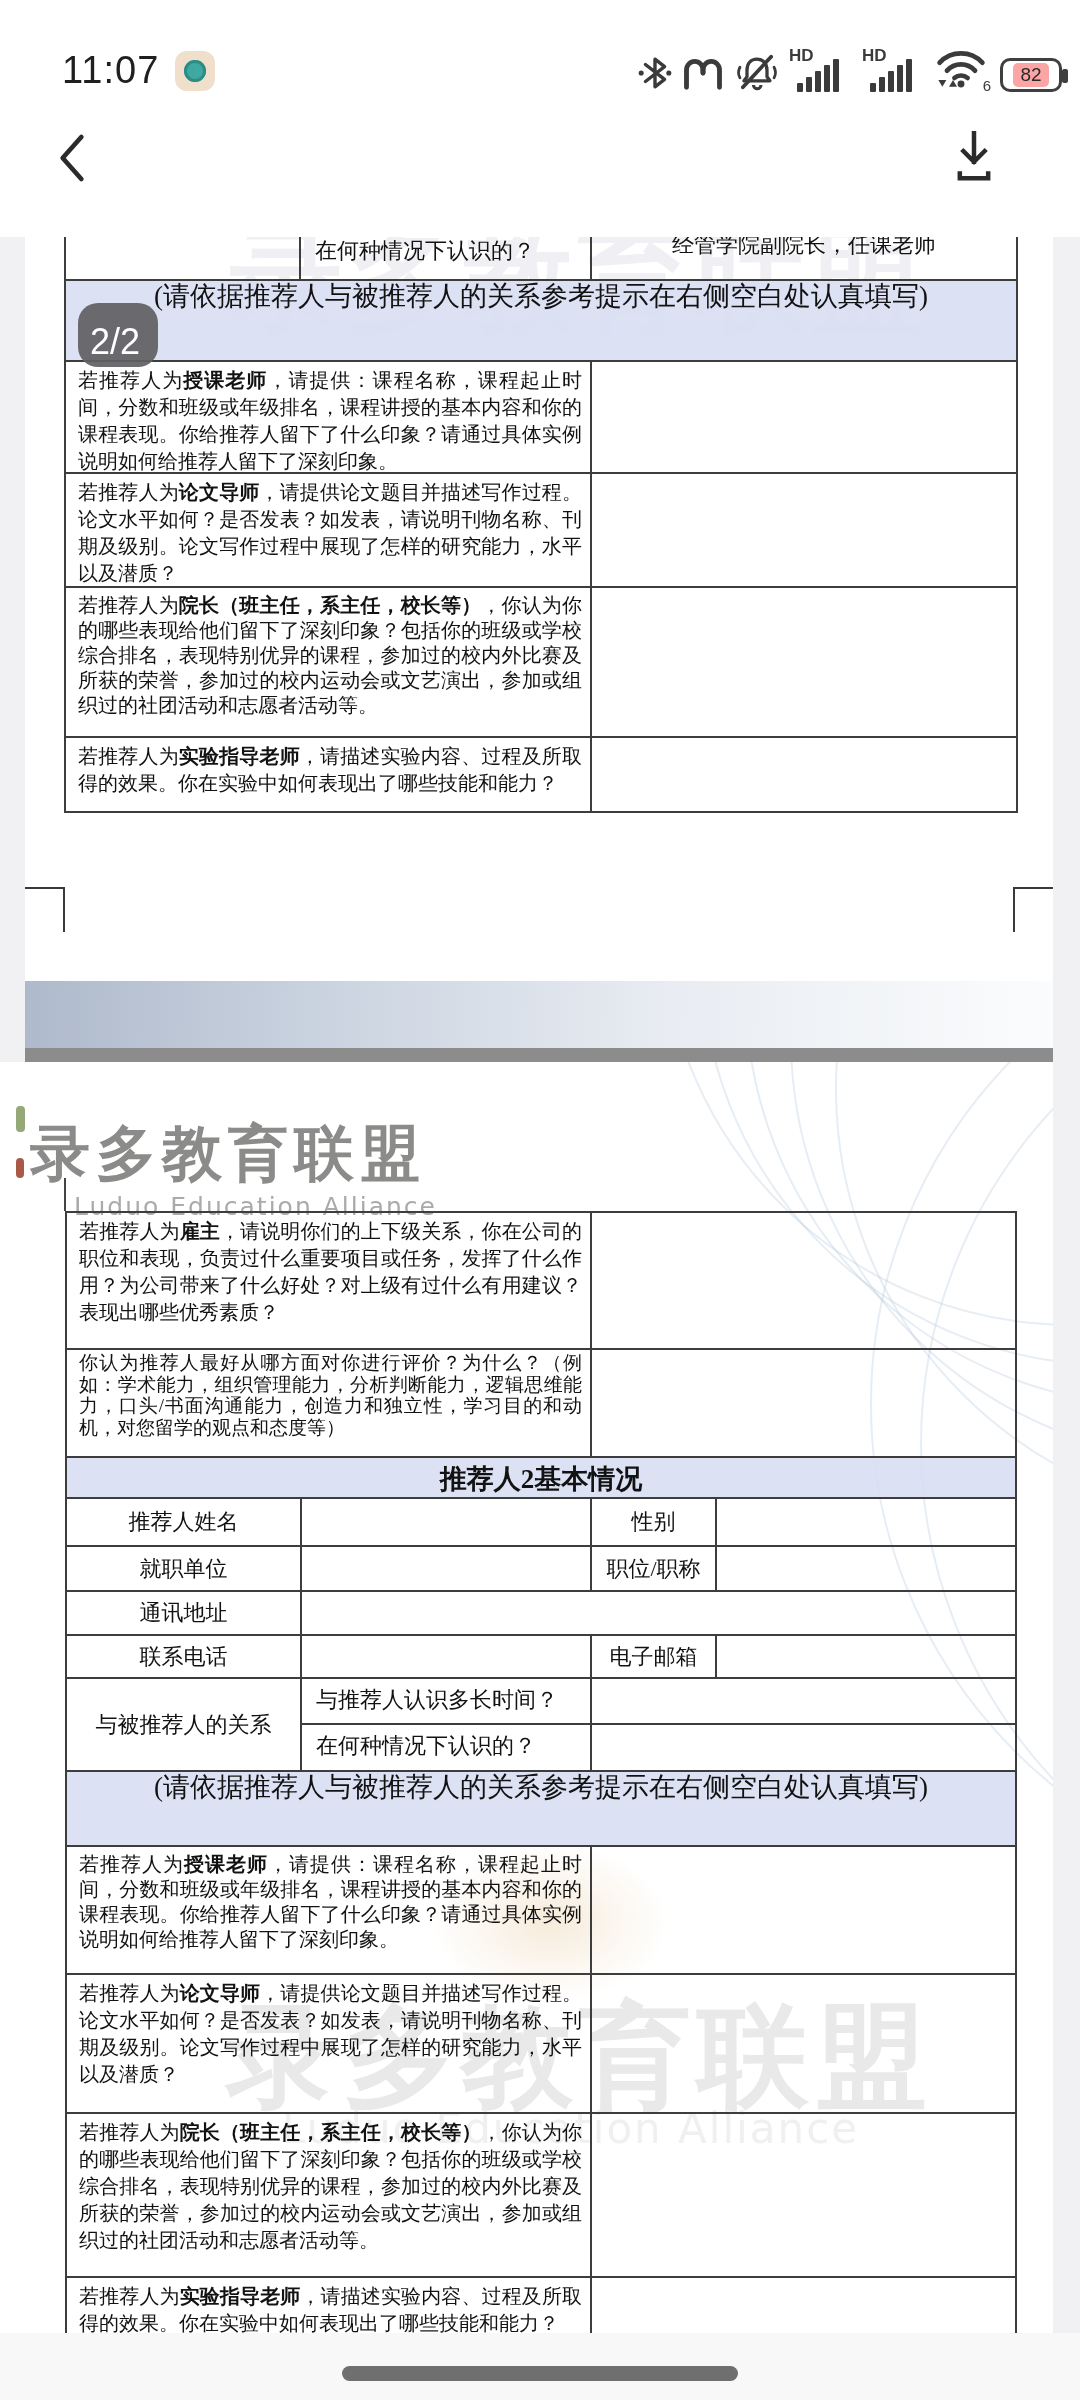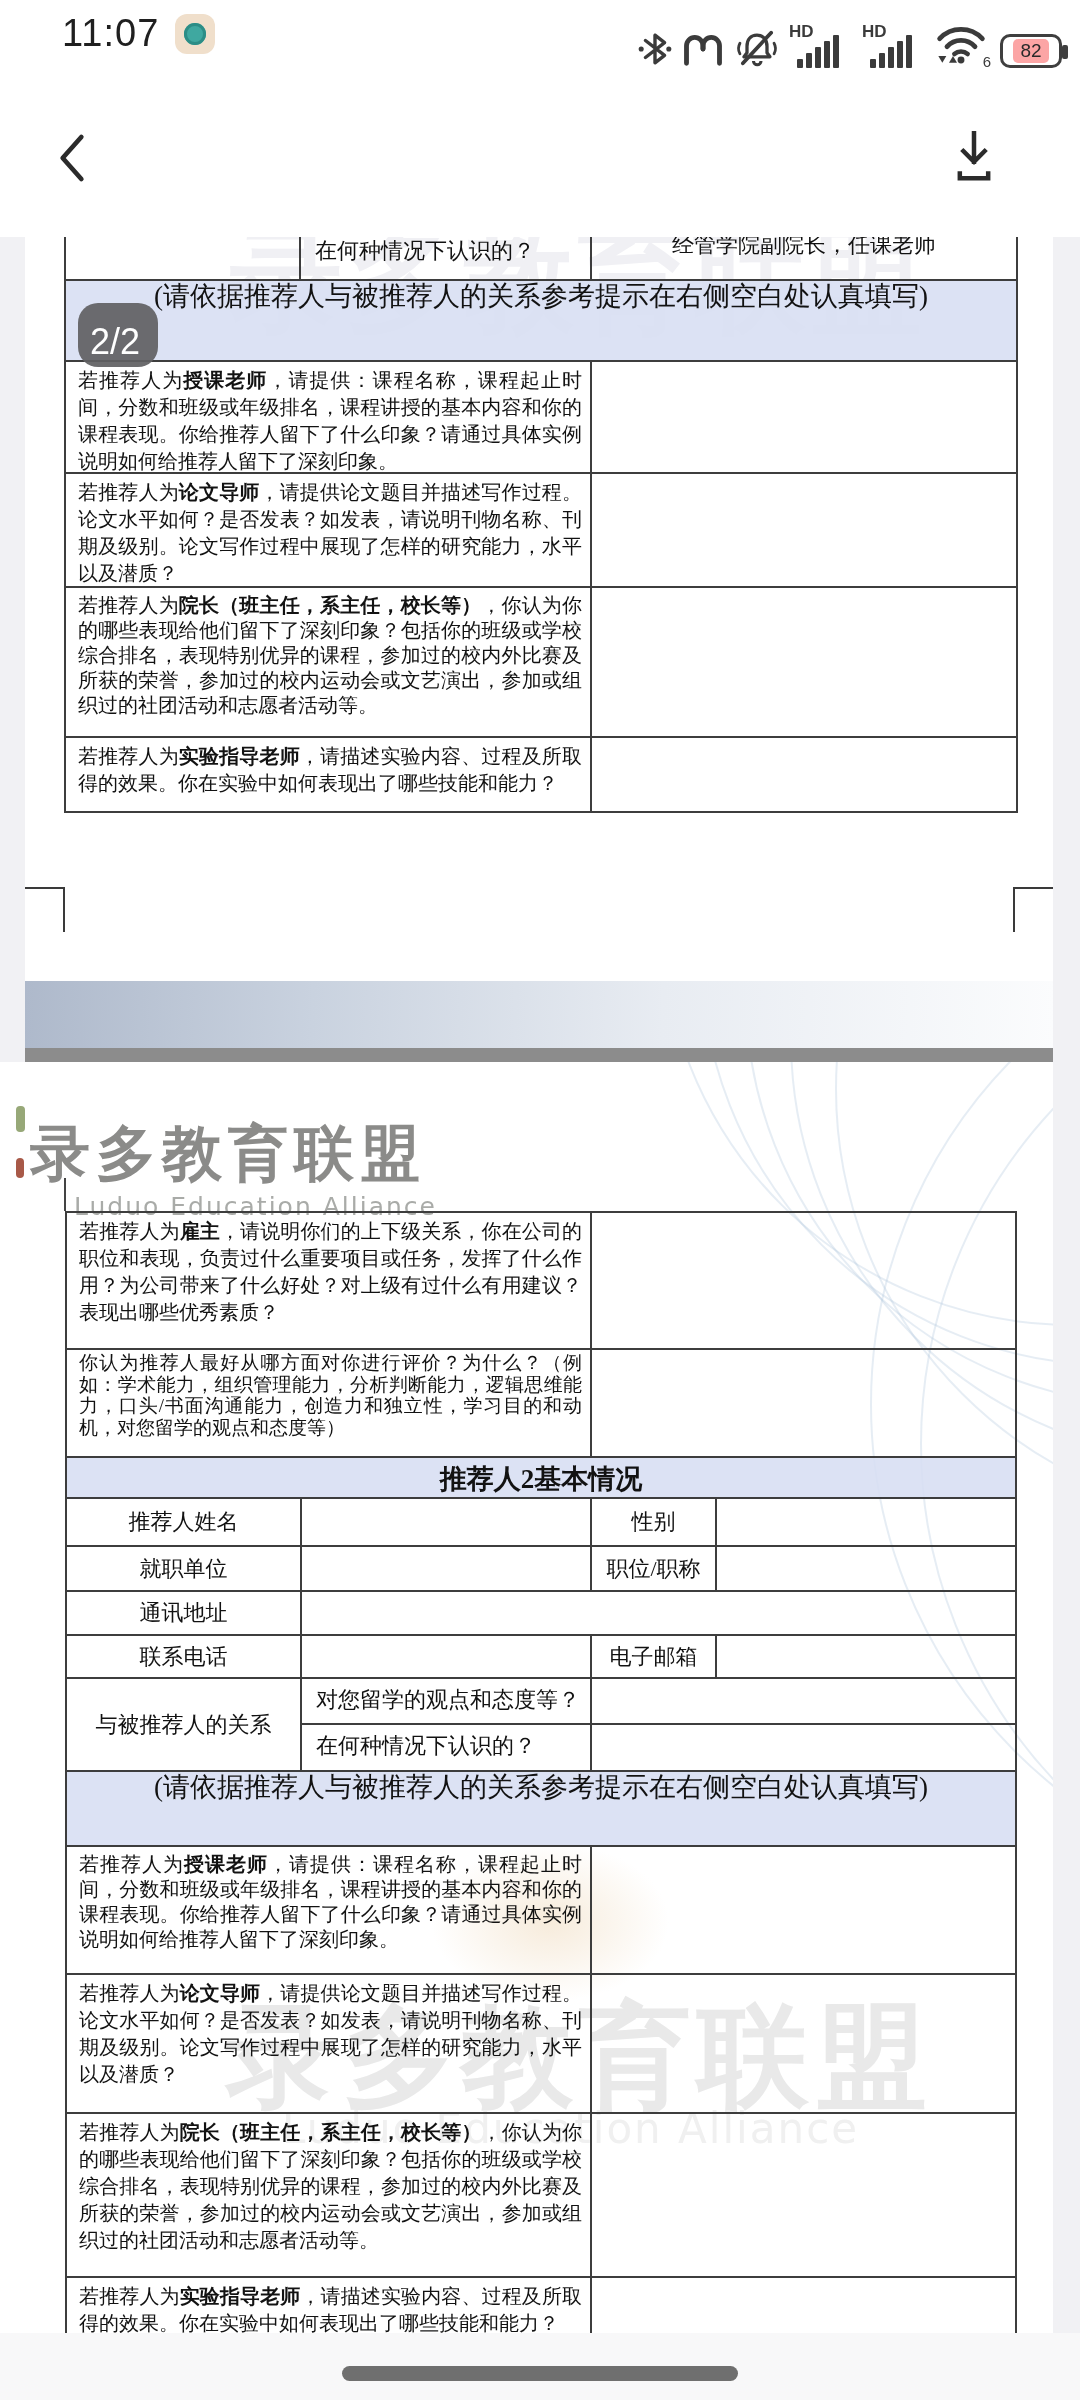--- a/index.html
+++ b/index.html
@@ -1,20 +1,20 @@
 <!DOCTYPE html>
 <html><head>
 <meta charset="utf-8">
 <style>
   html,body{margin:0;padding:0;background:#e9e9e9;}
   .screen{position:relative;width:1080px;height:2400px;background:#ffffff;overflow:hidden;
           font-family:"Liberation Sans",sans-serif;color:#1c1c1c;}
   
-  .statusbar{position:absolute;left:0;top:12px;width:1080px;height:92px;background:#fff;
-             display:flex;align-items:flex-start;justify-content:space-between;padding:0;box-sizing:border-box;}
+  .statusbar{position:absolute;left:0;top:0;width:1080px;height:92px;background:#fff;
+             display:flex;align-items:flex-end;justify-content:space-between;padding:0;box-sizing:border-box;}
   .sb-left{display:flex;align-items:center;gap:16px;margin-left:62px;}
   .sb-time{font-size:38px;letter-spacing:1px;color:#1f1f1f;}
   .sb-app{width:40px;height:40px;border-radius:12px;background:#f0dfcb;display:flex;align-items:center;justify-content:center;}
   .sb-app i{display:block;width:22px;height:22px;border-radius:50%;background:#3fa8a0;box-shadow:inset 0 0 0 3px #2c8d86;}
   .sb-right{display:flex;align-items:flex-end;gap:9px;margin-right:18px;height:56px;}
   .sb-right svg{display:block;}
   .sig{position:relative;width:64px;height:44px;}
   .sig .hd{position:absolute;left:0;top:-2px;font-size:17px;font-weight:bold;color:#3b3b3b;letter-spacing:0;}
   .sig .bars{position:absolute;left:8px;bottom:0;display:flex;align-items:flex-end;gap:3px;}
   .sig .bars i{display:block;width:6px;background:#3b3b3b;border-radius:1px;}
@@ -235,21 +235,21 @@
 
         <div class="lbl" style="grid-row:6;grid-column:1">通讯地址</div>
         <div style="grid-row:6;grid-column:2/5"></div>
 
         <div class="lbl" style="grid-row:7;grid-column:1">联系电话</div>
         <div style="grid-row:7;grid-column:2"></div>
         <div class="lbl" style="grid-row:7;grid-column:3">电子邮箱</div>
         <div style="grid-row:7;grid-column:4"></div>
 
         <div class="lbl" style="grid-row:8/10;grid-column:1">与被推荐人的关系</div>
-        <div class="q" style="grid-row:8;grid-column:2">对您留学的观点和态度等？</div>
+        <div class="q" style="grid-row:8;grid-column:2">与推荐人认识多长时间？</div>
         <div style="grid-row:8;grid-column:3/5"></div>
         <div class="q" style="grid-row:9;grid-column:2">在何种情况下认识的？</div>
         <div style="grid-row:9;grid-column:3/5"></div>
 
         <div class="band" style="grid-row:10;grid-column:1/5">
           <div class="bn">(请依据推荐人与被推荐人的关系参考提示在右侧空白处认真填写)</div>
         </div>
 
         <div class="para lh25" style="grid-row:11;grid-column:1/3"><span>若推荐人为</span><b>授课老师</b><span>，请提供：课程名称，课程起止时间，分数和班级或年级排名，课程讲授的基本内容和你的课程表现。你给推荐人留下了什么印象？请通过具体实例说明如何给推荐人留下了深刻印象。</span></div>
         <div style="grid-row:11;grid-column:3/5"></div>

